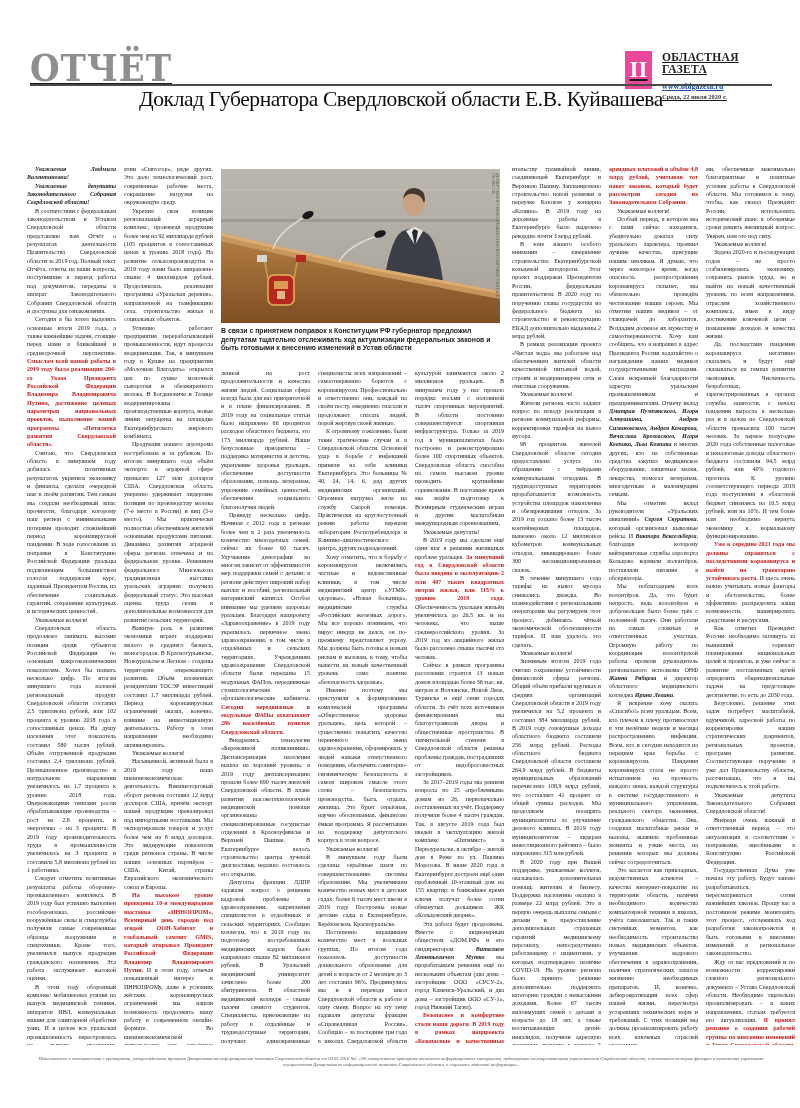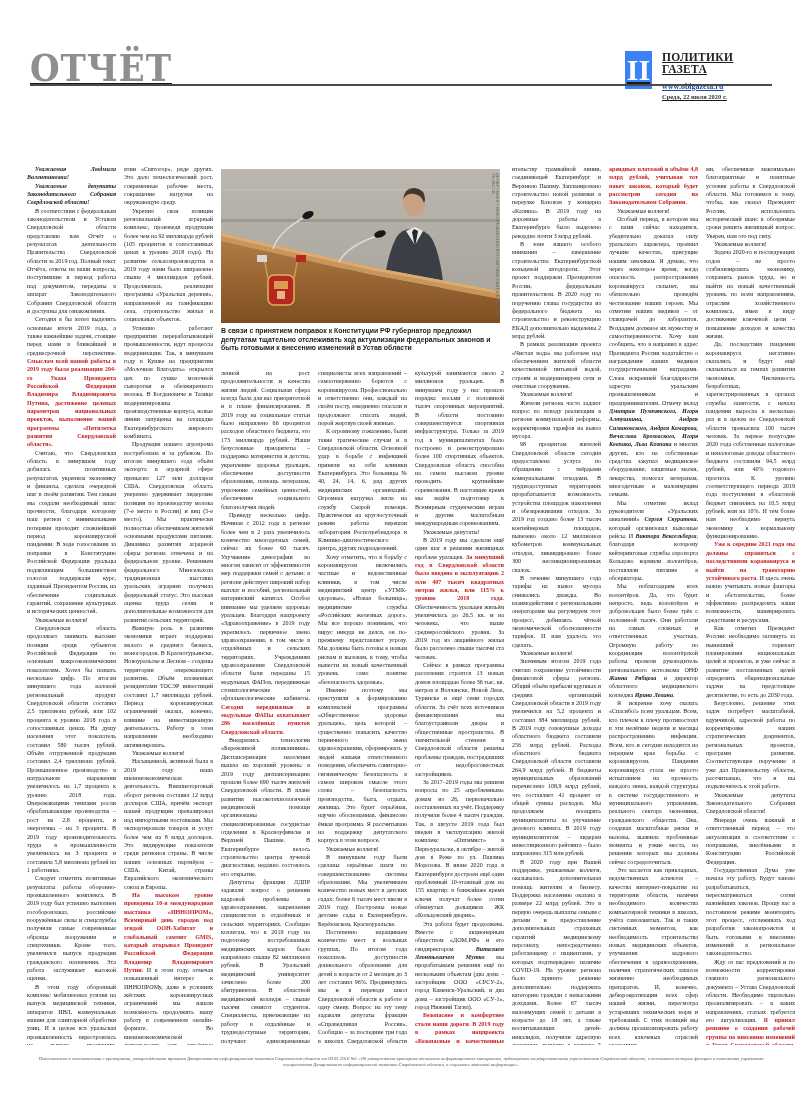--- a/index.html
+++ b/index.html
@@ -1,20 +1,20 @@
 <!DOCTYPE html>
 <html lang="ru"><head>
 <meta charset="utf-8">
 <style>
   html,body{margin:0;padding:0;background:#ffffff;}
   body{width:800px;height:1108px;position:relative;font-family:"Liberation Serif",serif;color:#1a1a1a;overflow:hidden;}
   .masthead{position:absolute;left:30px;right:28px;top:51px;height:38px;display:flex;align-items:flex-start;text-decoration:underline;}
   .section-label{font-family:"DejaVu Serif",serif;font-weight:bold;font-size:37px;line-height:34px;color:#8f8f8f;letter-spacing:1px;transform:scaleX(.92);transform-origin:left bottom;}
   .mast-right{margin-left:auto;display:flex;align-items:flex-start;gap:10px;}
-  .page-num-box{width:27px;height:38px;background:#3b82f6;color:#fdfdfd;display:flex;align-items:center;justify-content:center;font-family:"Liberation Serif",serif;font-size:30px;font-weight:bold;}
+  .page-num-box{width:27px;height:38px;background:#ec4899;color:#fdfdfd;display:flex;align-items:center;justify-content:center;font-family:"Liberation Serif",serif;font-size:23px;font-weight:bold;}
   .paper-info{width:110px;text-align:left;}
   .paper-name{font-family:"Liberation Serif",serif;font-weight:bold;font-size:11.5px;letter-spacing:.3px;color:#222;}
   .paper-site{font-family:"Liberation Serif",serif;font-weight:bold;font-size:8px;color:#1d4e9e;text-decoration:underline;margin-top:7px;}
   .paper-date{font-family:"Liberation Serif",serif;font-size:6.5px;color:#333;margin-top:2px;font-weight:bold;}
   .mast-rule{position:absolute;left:30px;right:28px;top:84px;height:0;border-top:2px solid #4a4a4a;}
   .headline{position:absolute;left:30px;right:28px;top:88px;text-align:center;font-family:"Liberation Serif",serif;font-size:21.5px;line-height:23px;color:#0d0d0d;letter-spacing:-.4px;}
   .content{position:absolute;left:27px;top:165px;width:768px;height:880px;}
   .cols{display:flex;gap:8px;height:880px;}
   .col{width:89px;height:880px;overflow:hidden;text-align:justify;font-size:6.05px;line-height:8.35px;box-sizing:border-box;}
   .col.under-photo{padding-top:204px;}
@@ -30,29 +30,30 @@
   .footnote{position:absolute;left:30px;right:28px;top:1056px;text-align:center;font-style:italic;font-size:4.7px;line-height:5.5px;color:#555;font-family:"Liberation Serif",serif;}
 </style>
 </head>
 <body>
 
 <div class="masthead">
   <div class="section-label">ОТЧЁТ</div>
   <div class="mast-right">
     <div class="page-num-box">II</div>
     <div class="paper-info">
-      <div class="paper-name">ПОЛИТИКИ ГАЗЕТА</div>
+      <div class="paper-name">ОБЛАСТНАЯ ГАЗЕТА</div>
       <div class="paper-site">www.oblgazeta.ru</div>
       <div class="paper-date">Среда, 22 июля 2020 г.</div>
     </div>
   </div>
 </div>
 <div class="mast-rule"></div>
 
 <div class="headline">
+  <div>Доклад Губернатора Свердловской области Е.В. Куйвашева</div>
 </div>
 
 <div class="content">
 
   <div class="photo-block">
     <div class="photo-frame">
       <svg width="279" height="154" viewBox="0 0 279 154">
         <defs>
           <linearGradient id="wall" x1="0" y1="0" x2="0" y2="1">
             <stop offset="0" stop-color="#bcb7ae"></stop>

